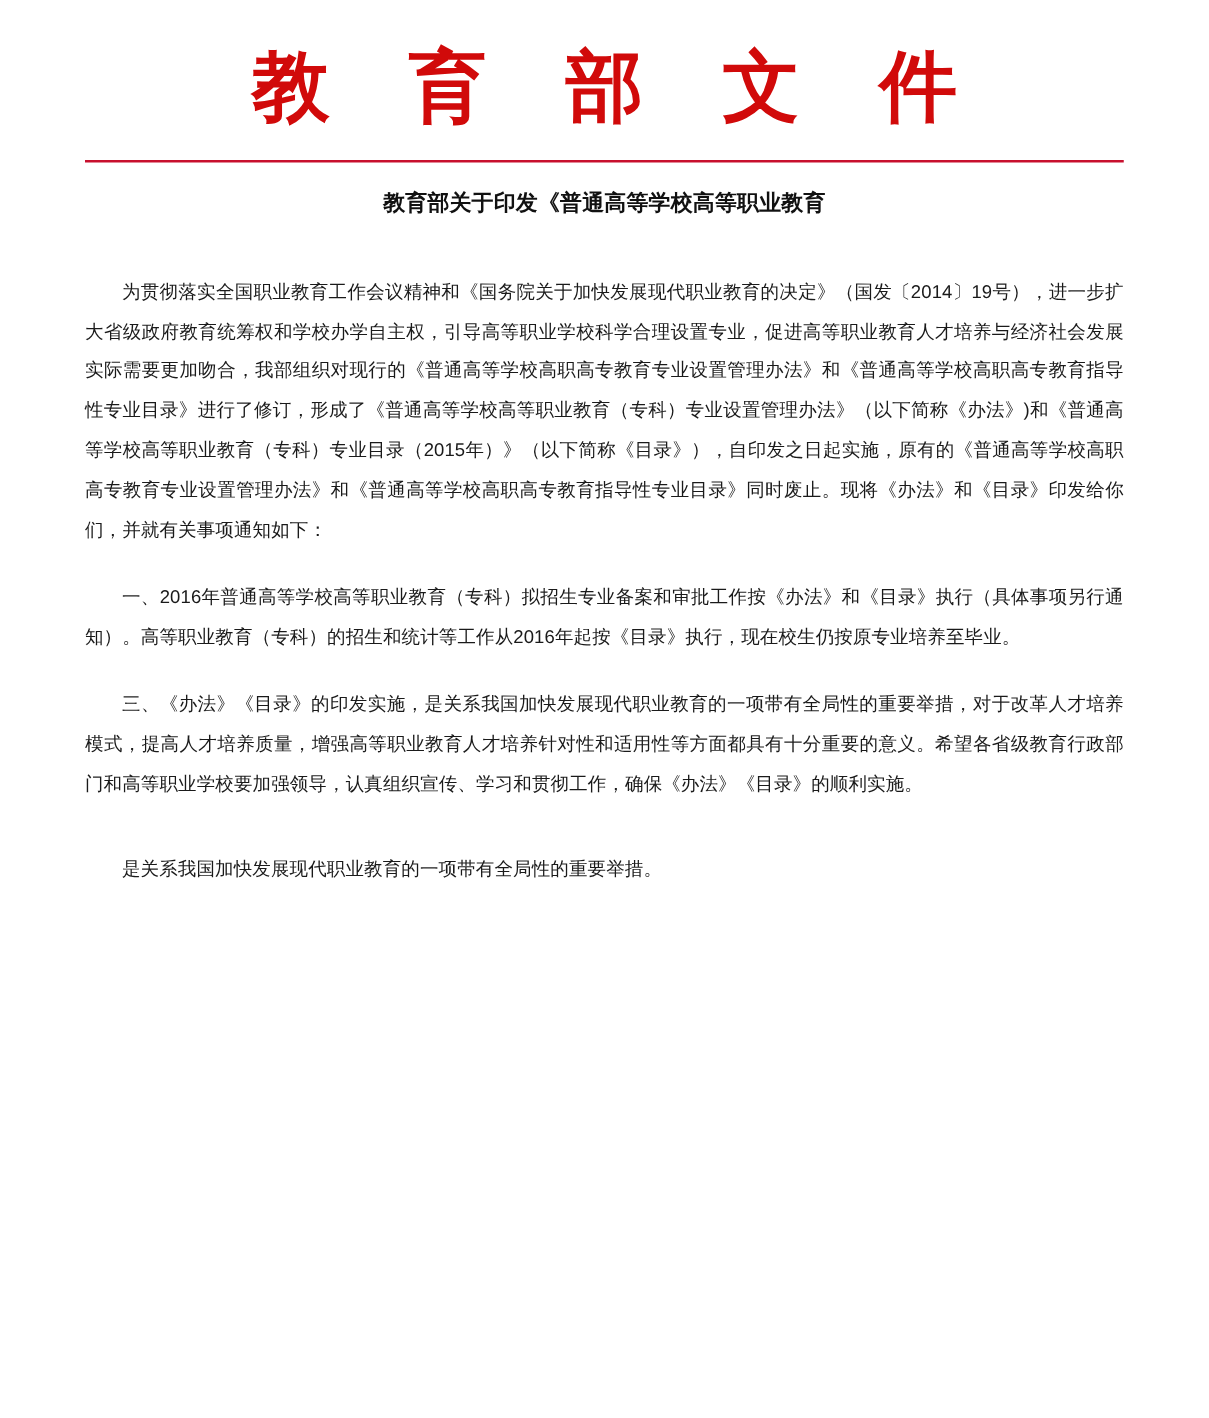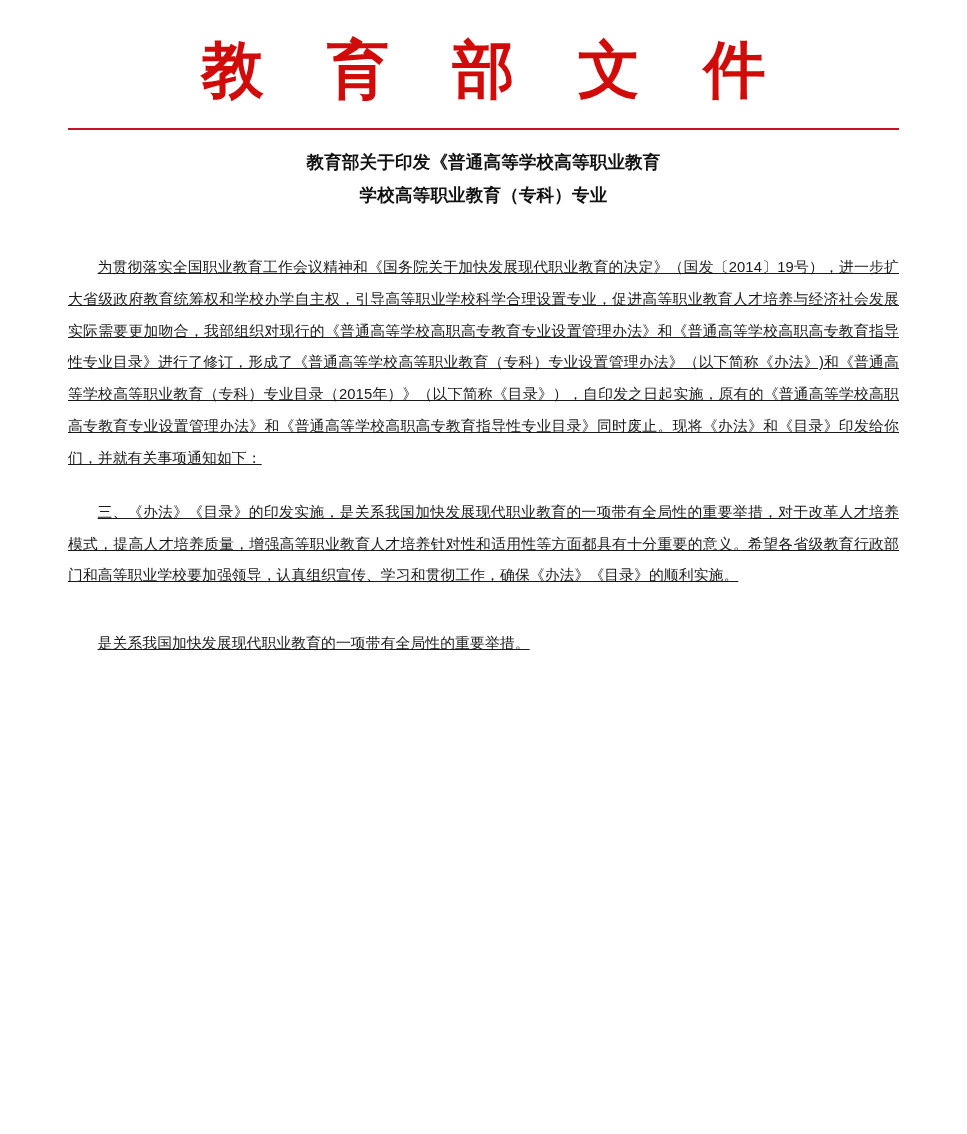--- a/index.html
+++ b/index.html
@@ -65,44 +65,43 @@
     line-height: 2.15;
     color: #1a1a1a;
     text-align: justify;
     letter-spacing: 0.1px;
   }
   .para {
     margin: 0 0 22px 0;
   }
   .para.indent {
     text-indent: 2em;
-    text-decoration: underline;
   }
   .para.tight {
     margin-bottom: 20px;
   }
   .spacer-last {
     height: 14px;
   }
 </style>
 </head>
 <body>
 
 <div class="page">
 
   <div class="masthead">教 育 部 文 件</div>
 
 
   <div class="red-rule"></div>
 
   <div class="title-block">
     <span class="tline">教育部关于印发《普通高等学校高等职业教育</span>
-    <span class="tline">学校高等职业教育（专科）专业</span>
   </div>
 
   <div class="body-text">
     <p class="para indent">为贯彻落实全国职业教育工作会议精神和《国务院关于加快发展现代职业教育的决定》（国发〔2014〕19号），进一步扩大省级政府教育统筹权和学校办学自主权，引导高等职业学校科学合理设置专业，促进高等职业教育人才培养与经济社会发展实际需要更加吻合，我部组织对现行的《普通高等学校高职高专教育专业设置管理办法》和《普通高等学校高职高专教育指导性专业目录》进行了修订，形成了《普通高等学校高等职业教育（专科）专业设置管理办法》（以下简称《办法》)和《普通高等学校高等职业教育（专科）专业目录（2015年）》（以下简称《目录》），自印发之日起实施，原有的《普通高等学校高职高专教育专业设置管理办法》和《普通高等学校高职高专教育指导性专业目录》同时废止。现将《办法》和《目录》印发给你们，并就有关事项通知如下：</p>
+    <p class="para indent">一、2016年普通高等学校高等职业教育（专科）拟招生专业备案和审批工作按《办法》和《目录》执行（具体事项另行通知）。高等职业教育（专科）的招生和统计等工作从2016年起按《目录》执行，现在校生仍按原专业培养至毕业。</p>
     <p class="para indent">三、《办法》《目录》的印发实施，是关系我国加快发展现代职业教育的一项带有全局性的重要举措，对于改革人才培养模式，提高人才培养质量，增强高等职业教育人才培养针对性和适用性等方面都具有十分重要的意义。希望各省级教育行政部门和高等职业学校要加强领导，认真组织宣传、学习和贯彻工作，确保《办法》《目录》的顺利实施。</p>
     <div class="spacer-last"></div>
     <p class="para indent tight">是关系我国加快发展现代职业教育的一项带有全局性的重要举措。</p>
   </div>
 
 </div>
 
 </body></html>

